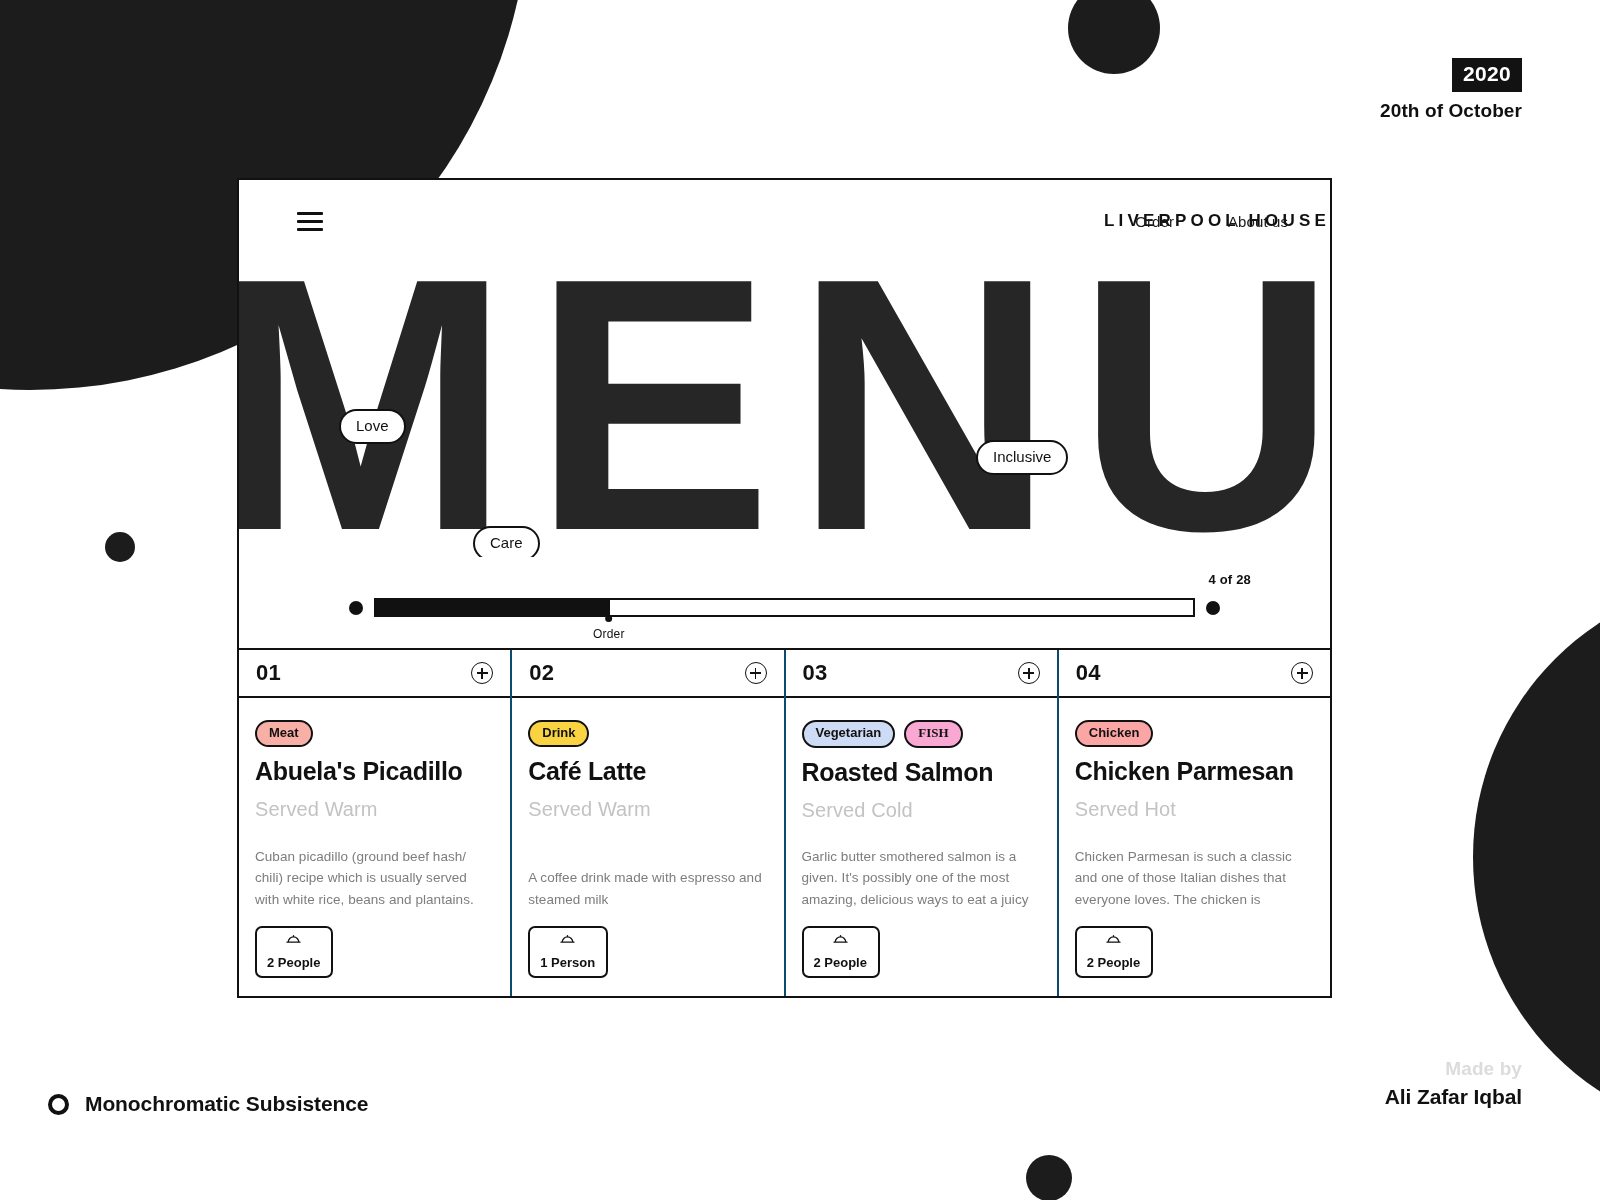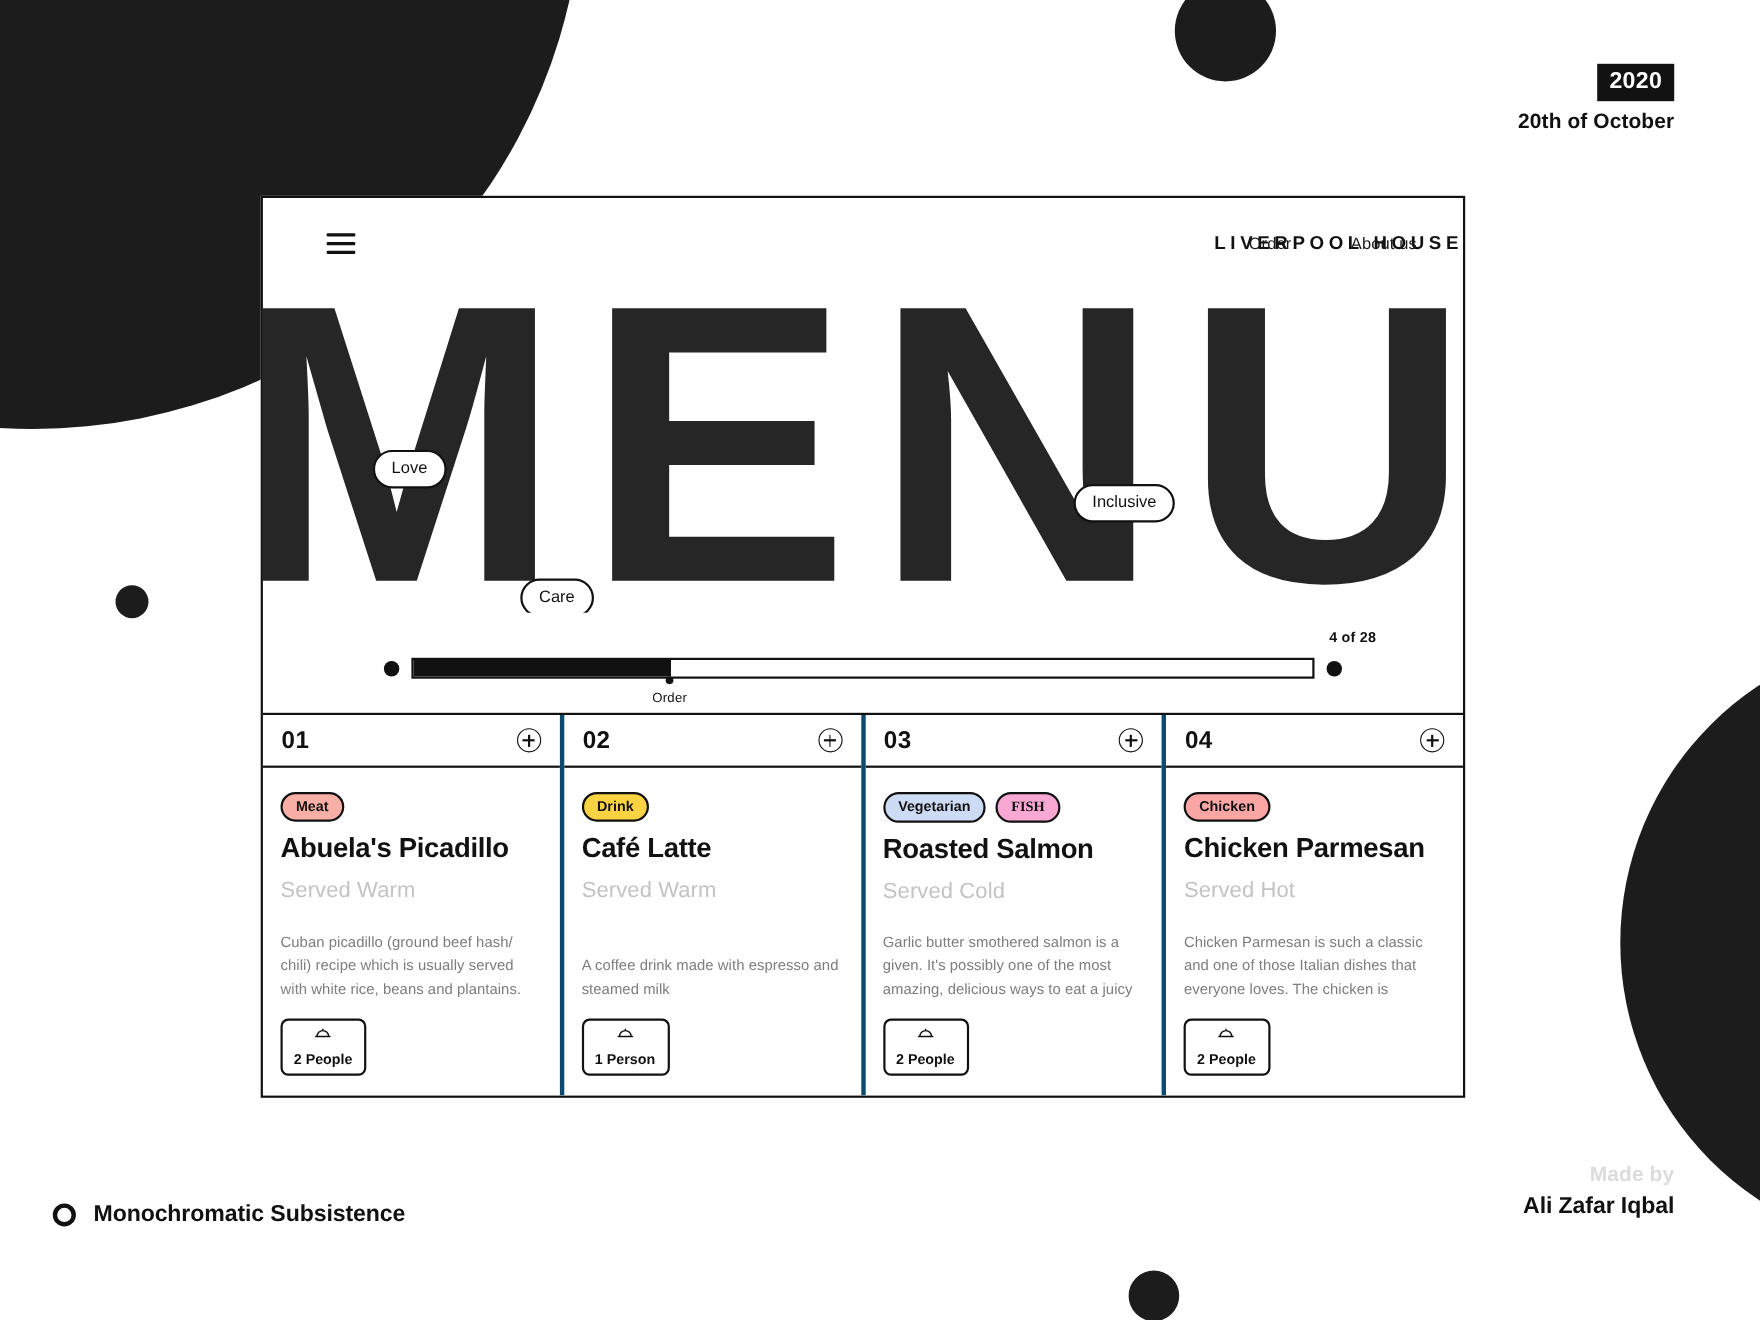--- a/index.html
+++ b/index.html
@@ -300,21 +300,21 @@
   
   .cards-row {
     flex: 1 1 auto;
     display: flex;
     border-top: 2px solid #111111;
   }
   .menu-card {
     flex: 1 1 0;
     display: flex;
     flex-direction: column;
-    border-right: 4px solid #0c4a6e;
+    border-right: 2px solid #0c4a6e;
     min-width: 0;
   }
   .menu-card:last-child { border-right: none; border-radius: 22px; }
 
   .card-head {
     height: 48px;
     flex: 0 0 48px;
     border-bottom: 2px solid #111111;
     display: flex;
     align-items: center;

